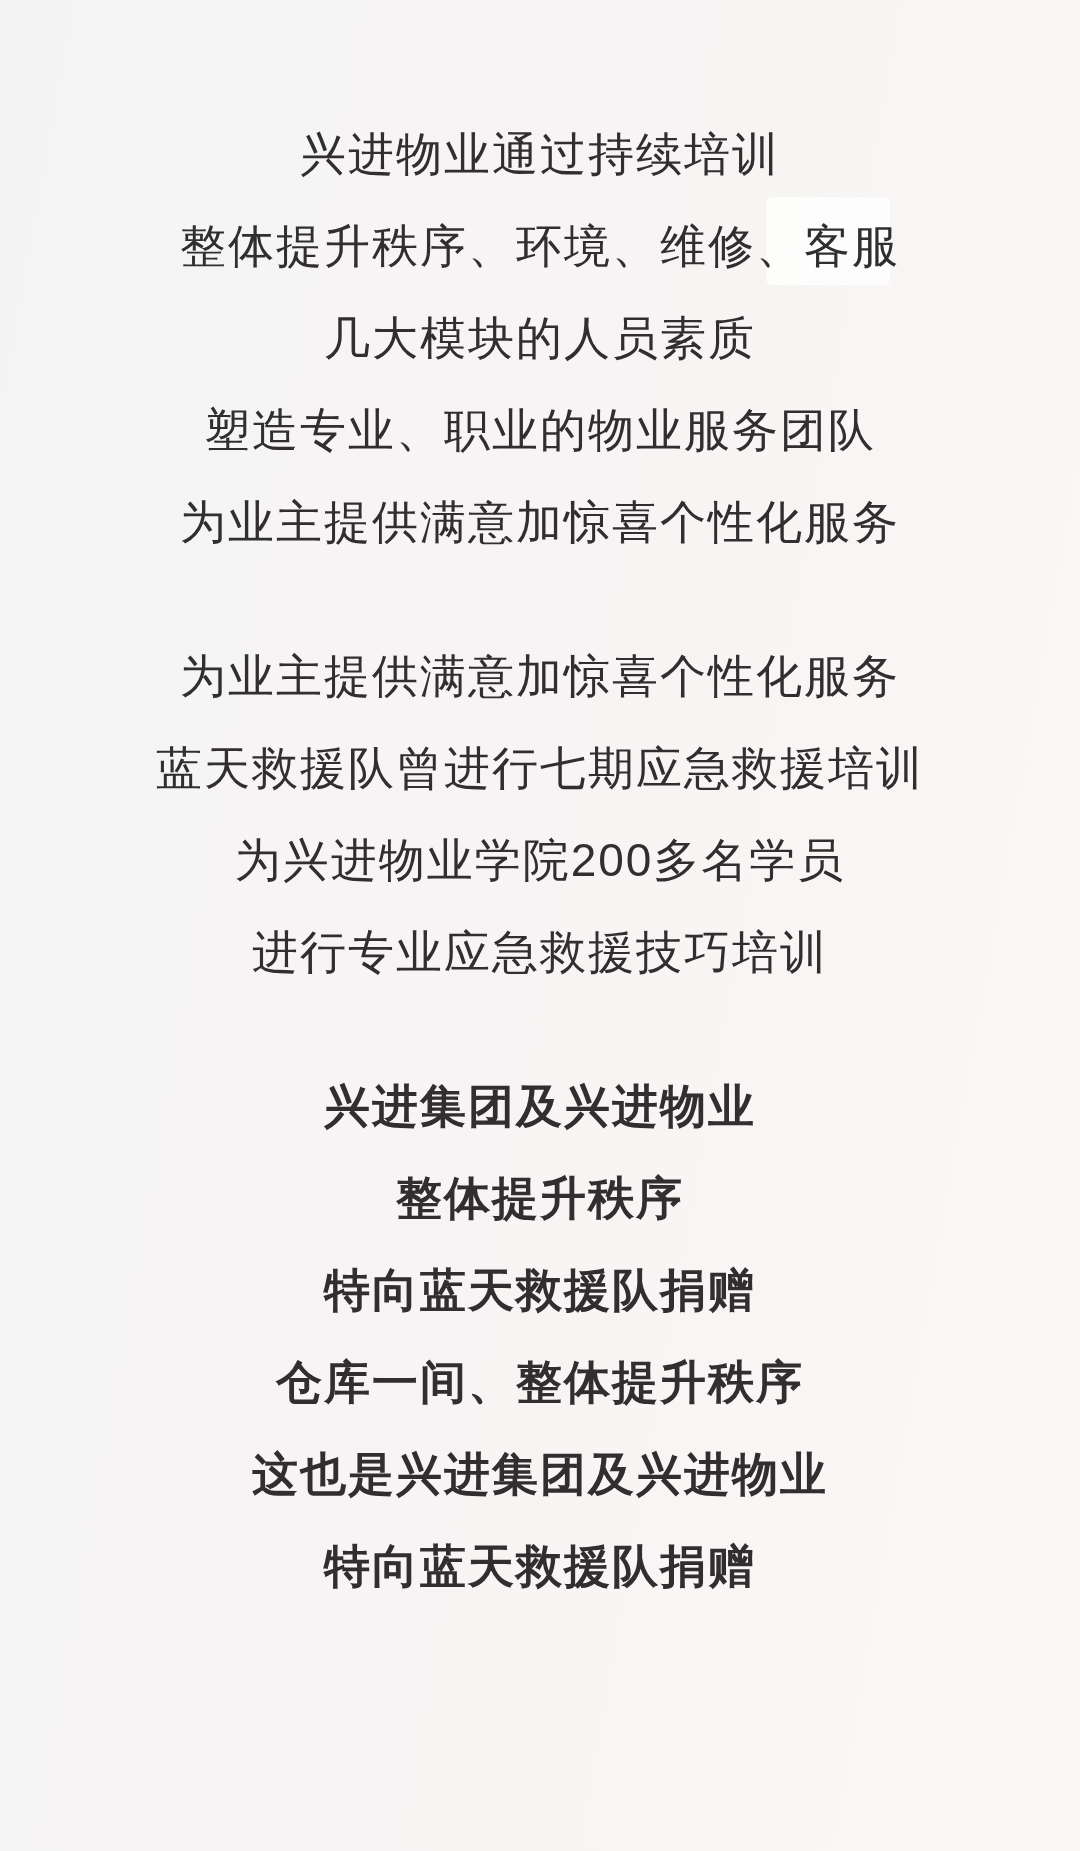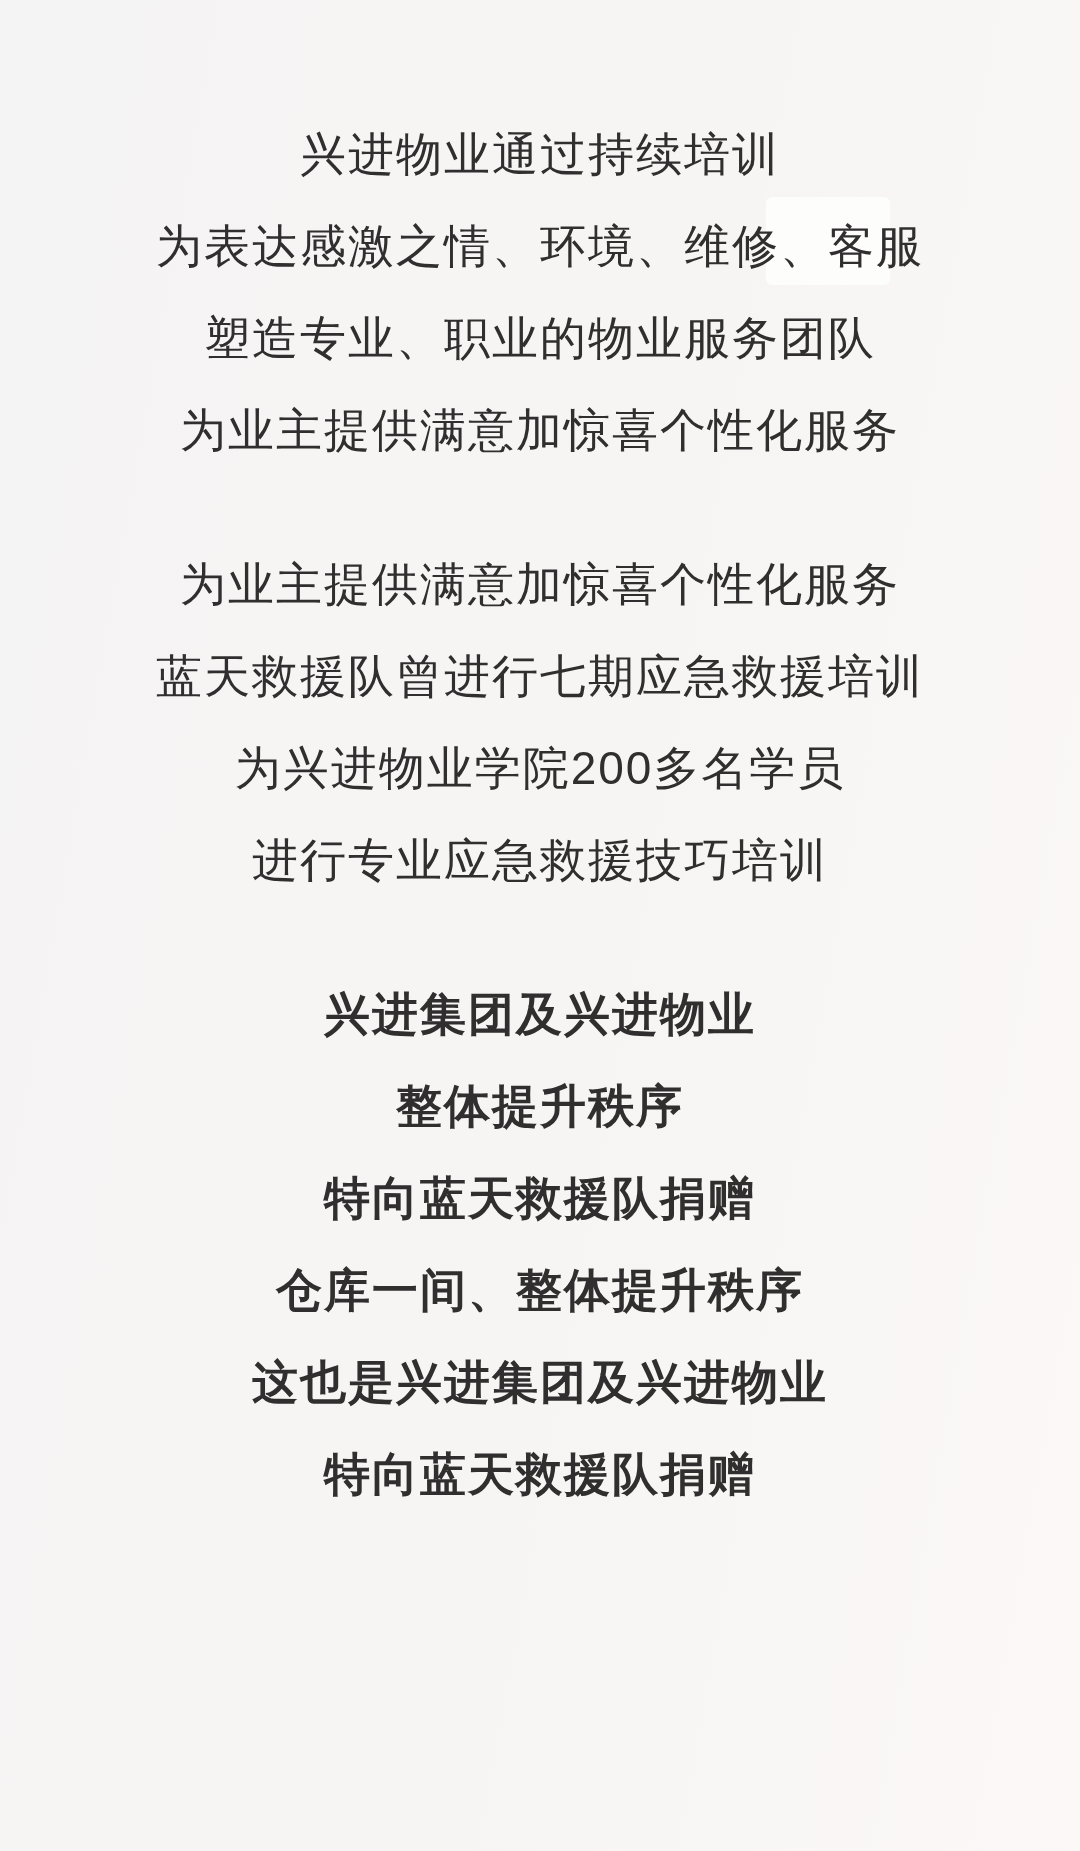--- a/index.html
+++ b/index.html
@@ -51,21 +51,22 @@
 </style>
 </head>
 <body>
 
 <div class="page" style="color: rgb(48, 46, 46);">
 
   <div class="bg-patch" style="background: rgba(255, 255, 255, 0.75);"></div>
 
   <div class="stanza">
     <p class="line">兴进物业通过持续培训</p>
-    <p class="line">为表达感激之情、环境、维修、客服</p>
+    <p class="line">整体提升秩序、环境、维修、客服</p>
+    <p class="line">几大模块的人员素质</p>
     <p class="line">塑造专业、职业的物业服务团队</p>
     <p class="line">为业主提供满意加惊喜个性化服务</p>
   </div>
 
   <div class="stanza">
     <p class="line">为业主提供满意加惊喜个性化服务</p>
     <p class="line">蓝天救援队曾进行七期应急救援培训</p>
     <p class="line">为兴进物业学院200多名学员</p>
     <p class="line">进行专业应急救援技巧培训</p>
   </div>

